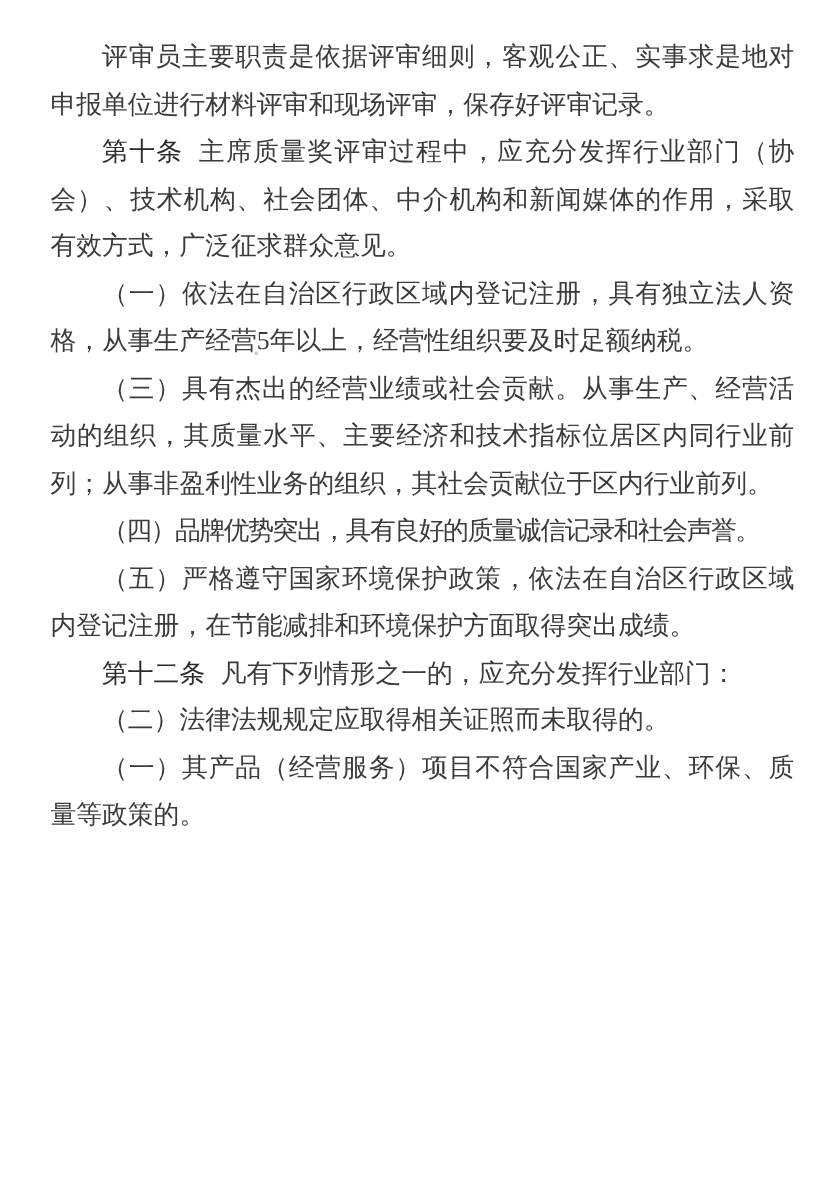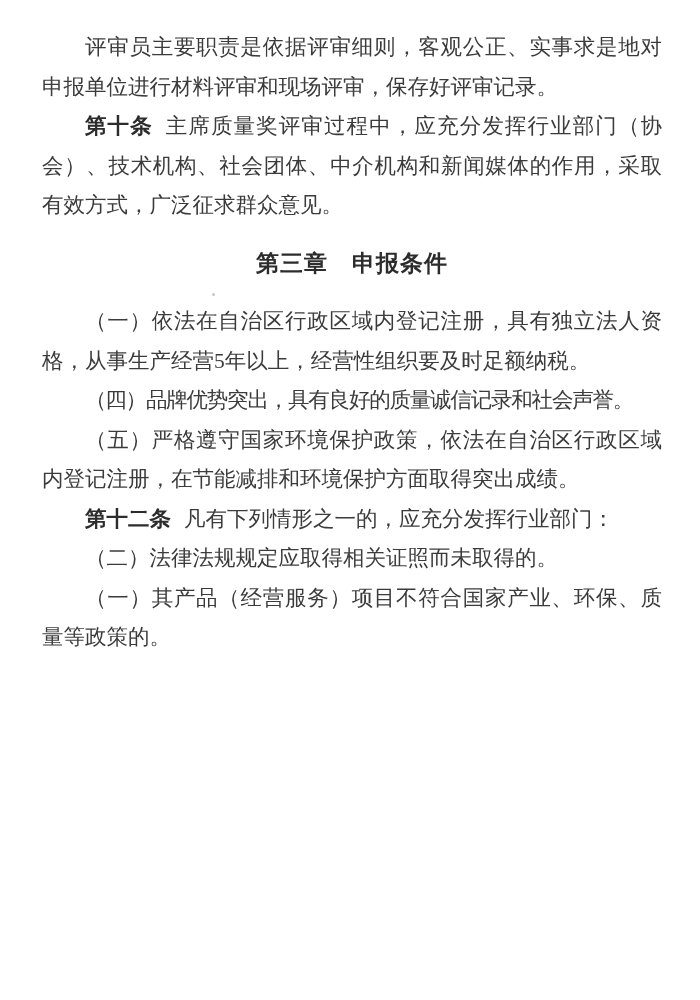--- a/index.html
+++ b/index.html
@@ -28,21 +28,21 @@
     text-align: justify;
     text-indent: 2em;
     letter-spacing: 0;
     word-break: break-all;
   }
   .para.tight {
     letter-spacing: -1.2px;
   }
   .lead {
     font-family: "Liberation Sans", "DejaVu Sans", sans-serif;
-    font-weight: 700;
+    font-weight: 400;
     color: #2c2c2c;
     margin-right: 0.6em;
     margin-top: 16px;
   }
   .chapter-heading {
     margin: 18px 0 19px 0;
     font-family: "Liberation Sans", "DejaVu Sans", sans-serif;
     font-weight: 700;
     font-size: 23px;
     line-height: 39.5px;
@@ -88,26 +88,26 @@
 </head>
 <body>
 
 <div class="page">
   <div class="doc-body">
 
     <p class="para">评审员主要职责是依据评审细则，客观公正、实事求是地对申报单位进行材料评审和现场评审，保存好评审记录。</p>
 
     <p class="para"><span class="lead">第十条</span><span>主席质量奖评审过程中，应充分发挥行业部门（协会）、技术机构、社会团体、中介机构和新闻媒体的作用，采取有效方式，广泛征求群众意见。</span></p>
 
-    <h2 class="chapter-heading">第三章　申报条件</h2>
 
 
     <p class="para">（一）依法在自治区行政区域内登记注册，具有独立法人资格，从事生产经营5年以上，经营性组织要及时足额纳税。</p>
 
 
+    <p class="para">（三）具有杰出的经营业绩或社会贡献。从事生产、经营活动的组织，其质量水平、主要经济和技术指标位居区内同行业前列；从事非盈利性业务的组织，其社会贡献位于区内行业前列。</p>
 
     <p class="para tight">（四）品牌优势突出，具有良好的质量诚信记录和社会声誉。</p>
 
     <p class="para">（五）严格遵守国家环境保护政策，依法在自治区行政区域内登记注册，在节能减排和环境保护方面取得突出成绩。</p>
 
     <p class="para"><span class="lead">第十二条</span><span>凡有下列情形之一的，应充分发挥行业部门：</span></p>
 
     <p class="para">（二）法律法规规定应取得相关证照而未取得的。</p>
 
     <p class="para">（一）其产品（经营服务）项目不符合国家产业、环保、质量等政策的。</p>

